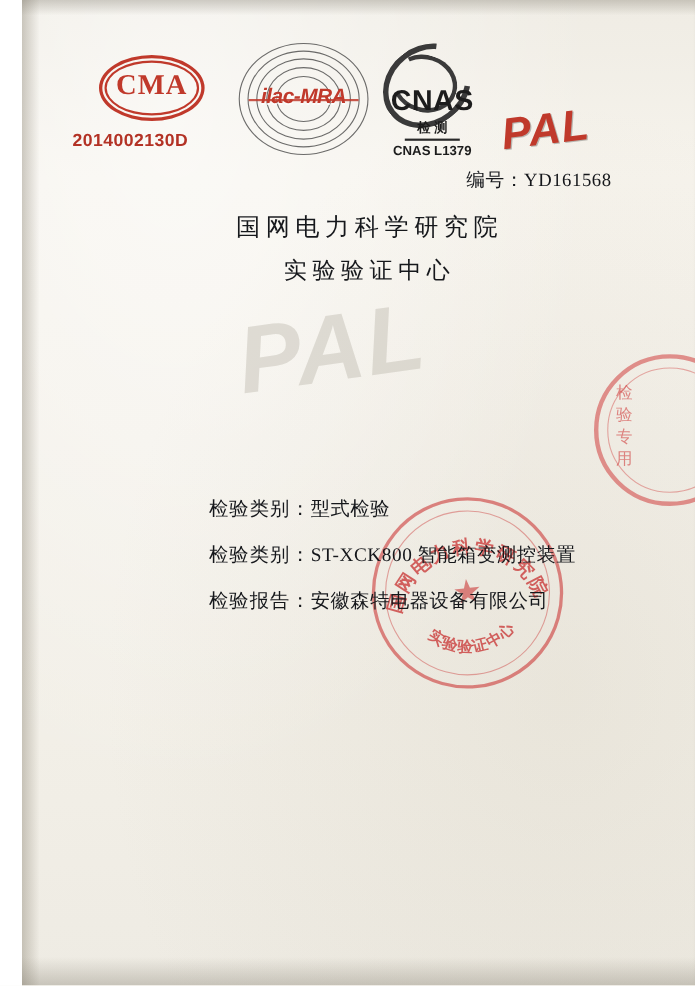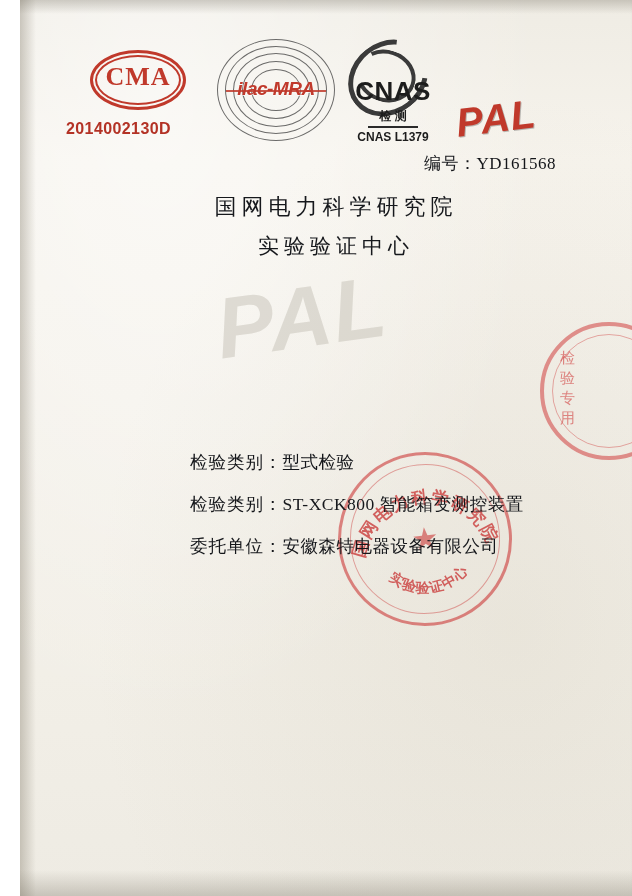--- a/index.html
+++ b/index.html
@@ -385,21 +385,21 @@
   </div>
 
   <div class="fields">
     <div class="field">
       <span class="lab">检验类别：</span><span class="val">型式检验</span>
     </div>
     <div class="field">
       <span class="lab">检验类别：</span><span class="val">ST-XCK800 智能箱变测控装置</span>
     </div>
     <div class="field">
-      <span class="lab">委托单位：</span><span class="val">安徽森特电器设备有限公司</span>
+      <span class="lab">检验报告：</span><span class="val">安徽森特电器设备有限公司</span>
     </div>
   </div>
 
 
   <div class="edge-left"></div>
   <div class="edge-right"></div>
   <div class="edge-top"></div>
   <div class="edge-bottom"></div>
 </div>
 

